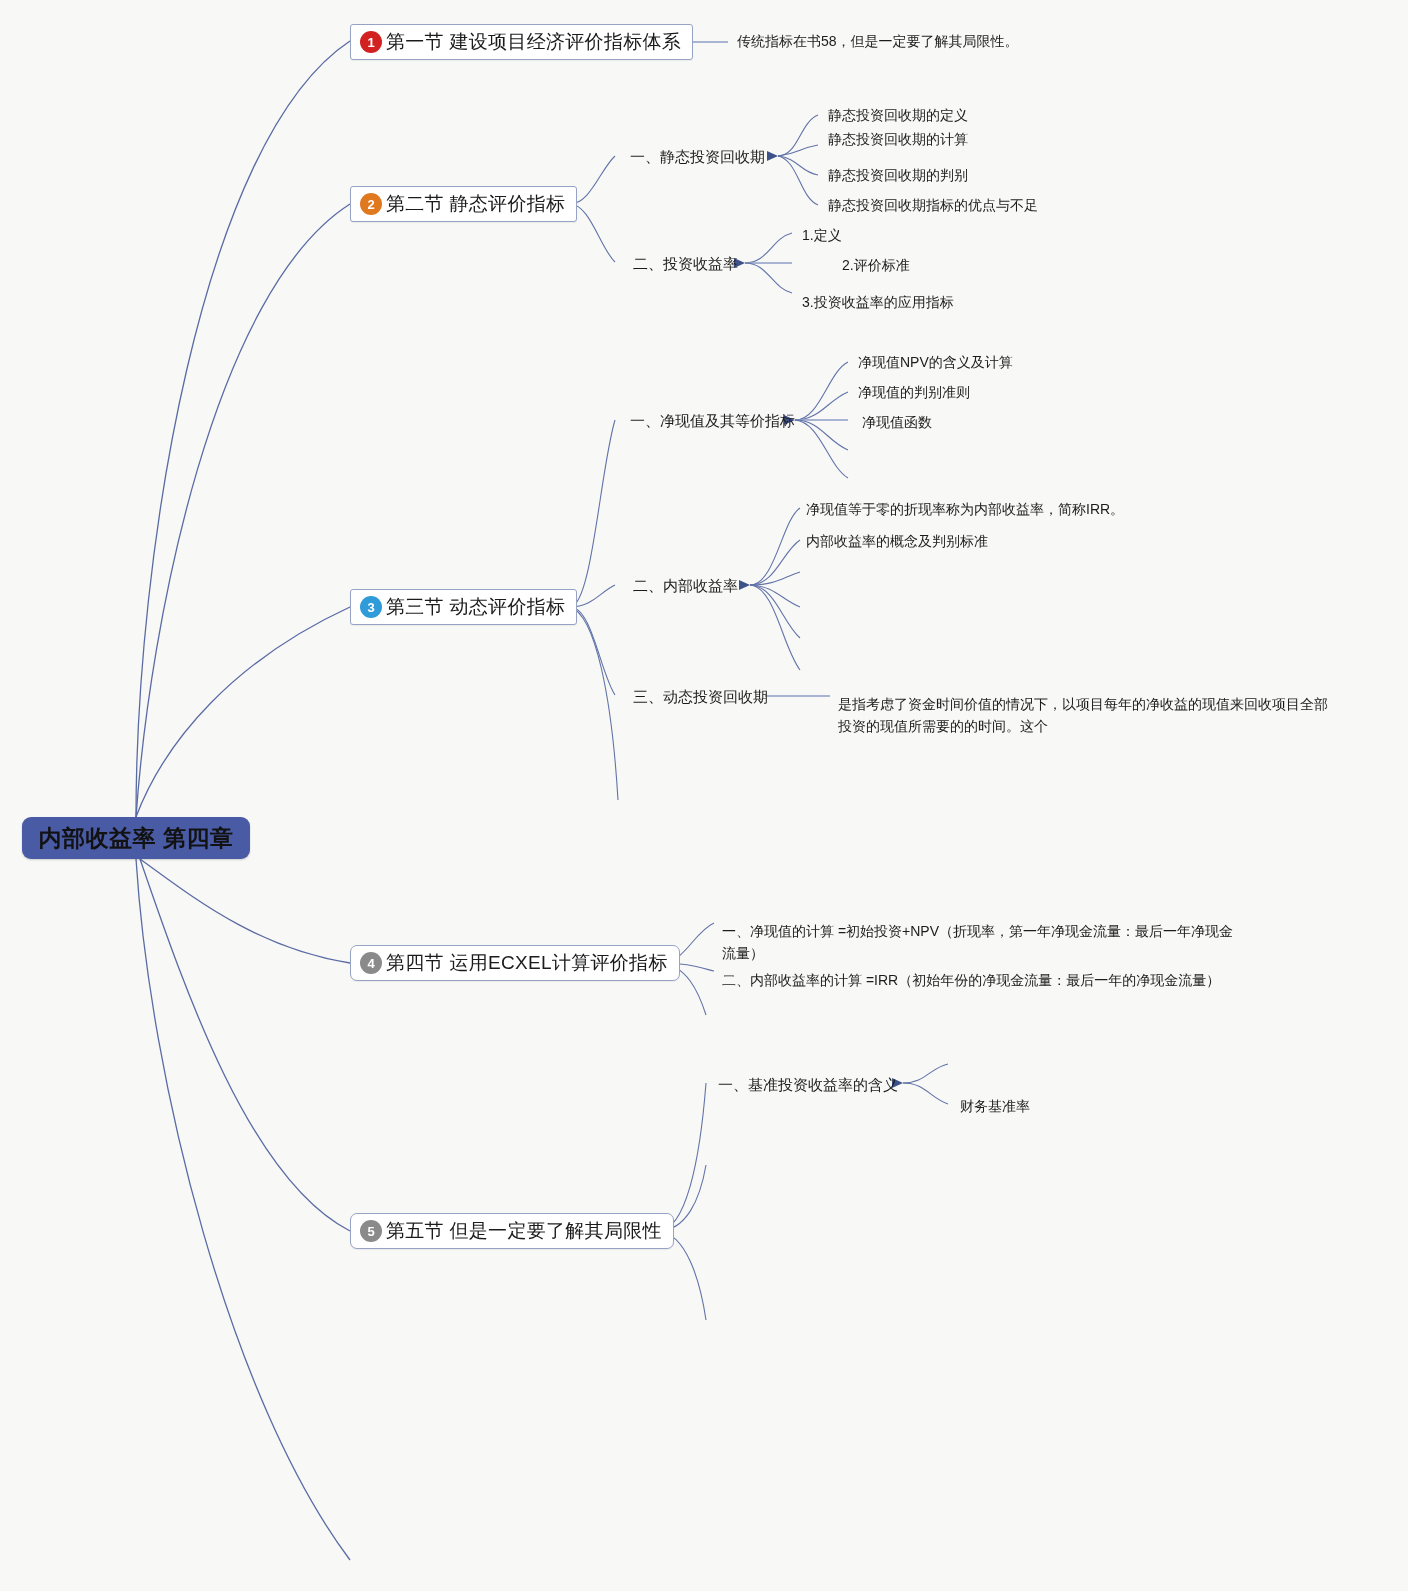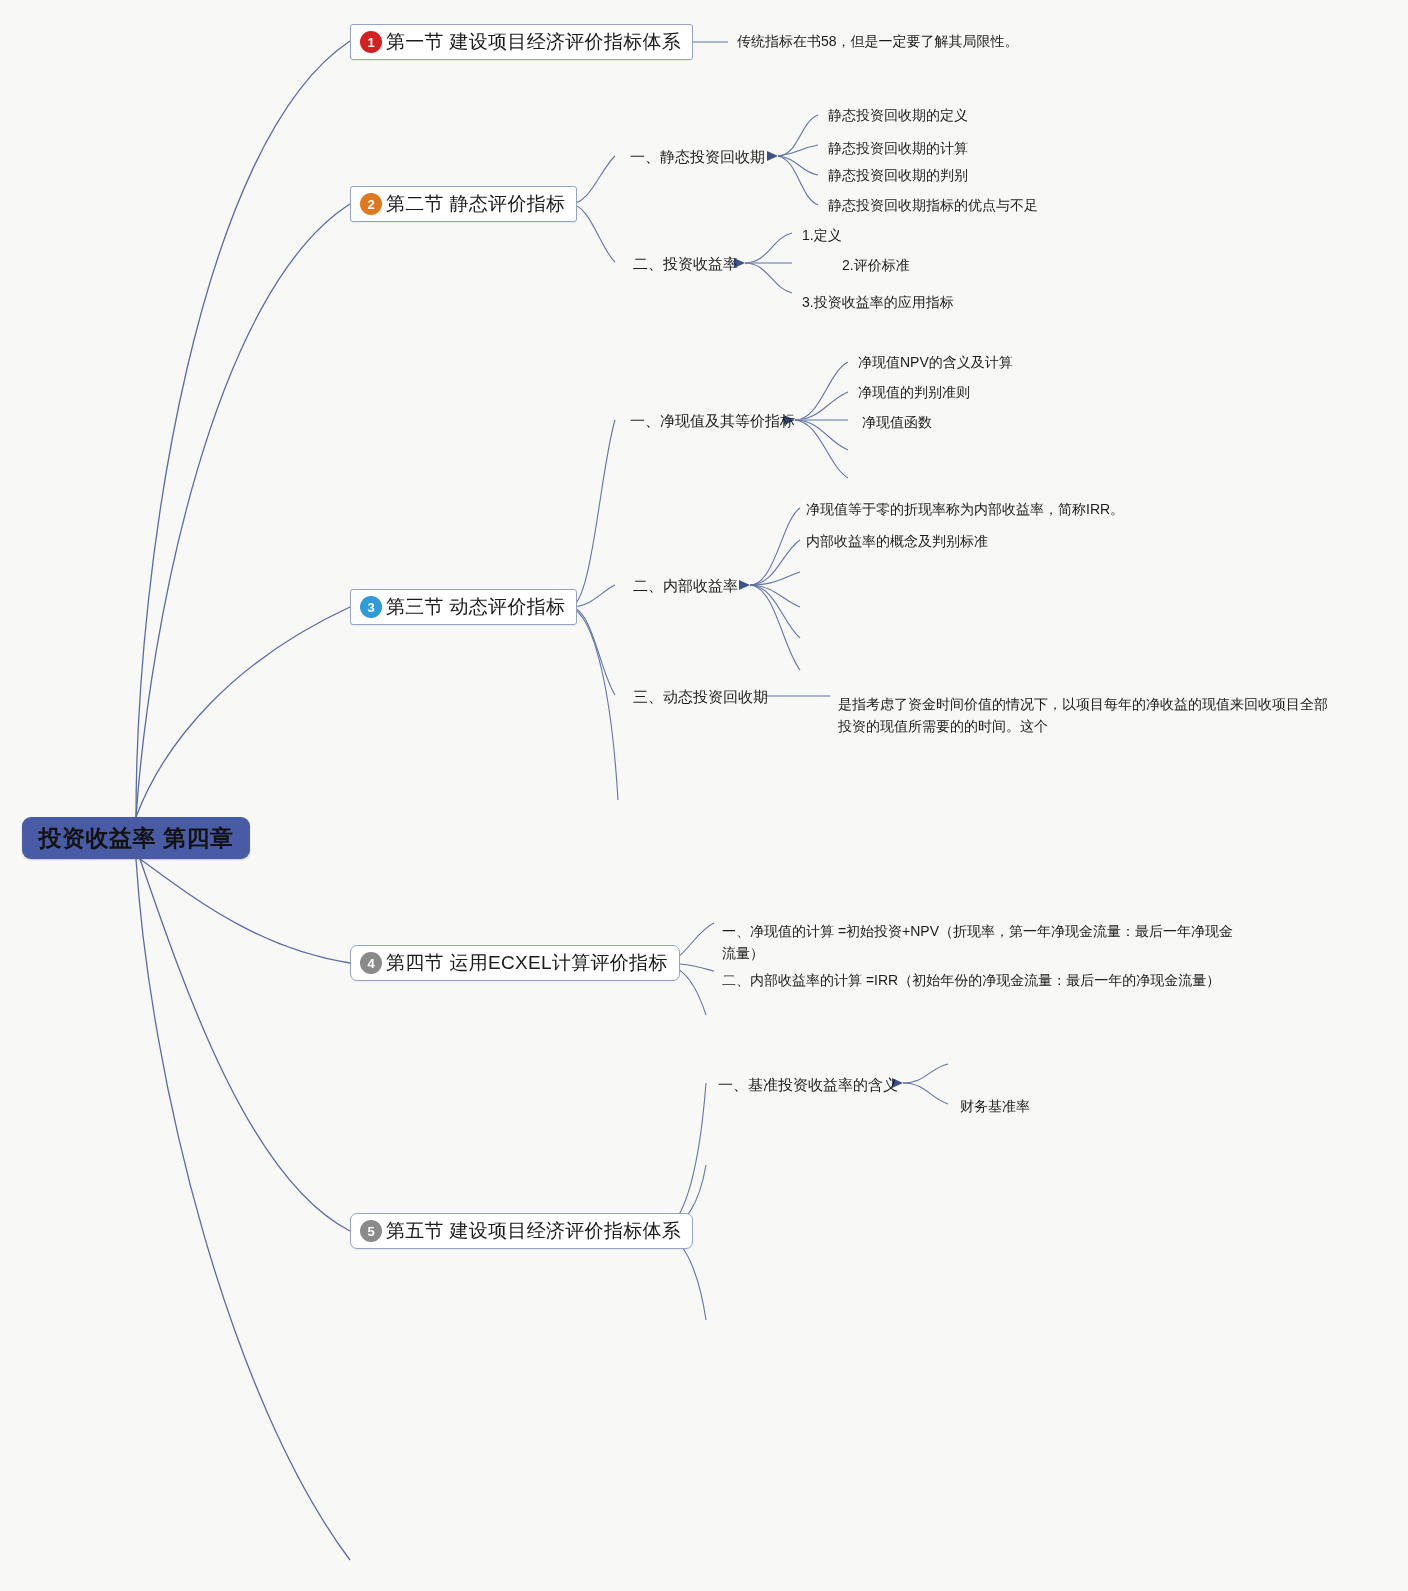--- a/index.html
+++ b/index.html
@@ -183,37 +183,37 @@
     <g fill="#3d5289">
       <polygon points="778,156 767,151 767,161"></polygon>
       <polygon points="745,263 734,258 734,268"></polygon>
       <polygon points="795,420 784,415 784,425"></polygon>
       <polygon points="750,585 739,580 739,590"></polygon>
       <polygon points="903,1083 892,1078 892,1088"></polygon>
     </g>
   </svg>
 
   <div class="node root-node" style="background: rgb(74, 91, 166);">
-    <span class="root-label">投资收益率 第四章</span>
+    <span class="root-label">内部收益率 第四章</span>
   </div>
 
   <div class="node section-node" style="left:350px; top:24px;">
     <span class="badge" style="background: rgb(211, 32, 32);">1</span>
     <span class="section-label">第一节 建设项目经济评价指标体系</span>
   </div>
   <div class="node note-node" style="left:737px; top:33px;">传统指标在书58，但是一定要了解其局限性。</div>
 
   <div class="node section-node" style="left:350px; top:186px;">
     <span class="badge" style="background: rgb(224, 120, 32);">2</span>
     <span class="section-label">第二节 静态评价指标</span>
   </div>
 
   <div class="node sub-node" style="left:630px; top:146px;">一、静态投资回收期</div>
   <div class="node leaf-node" style="left:828px; top:105px;">静态投资回收期的定义</div>
-  <div class="node leaf-node" style="left:828px; top:138px;">静态投资回收期的计算</div>
+  <div class="node leaf-node" style="left:828px; top:129px;">静态投资回收期的计算</div>
   <div class="node leaf-node" style="left:828px; top:165px;">静态投资回收期的判别</div>
   <div class="node leaf-node" style="left:828px; top:195px;">静态投资回收期指标的优点与不足</div>
 
   <div class="node sub-node" style="left:633px; top:253px;">二、投资收益率</div>
   <div class="node leaf-node" style="left:802px; top:225px;">1.定义</div>
   <div class="node leaf-node" style="left:802px; top:255px;margin-left:40px;">2.评价标准</div>
   <div class="node leaf-node" style="left:802px; top:292px;">3.投资收益率的应用指标</div>
 
   <div class="node section-node" style="left:350px; top:589px;">
     <span class="badge" style="background: rgb(47, 155, 216);">3</span>
@@ -240,19 +240,19 @@
 
   <div class="node section-node rounded" style="left:350px; top:945px;">
     <span class="badge" style="background: rgb(138, 138, 138);">4</span>
     <span class="section-label">第四节 运用ECXEL计算评价指标</span>
   </div>
   <div class="node leaf-node wrap" style="left:722px; top:913px; width:520px;">一、净现值的计算 =初始投资+NPV（折现率，第一年净现金流量：最后一年净现金流量）</div>
   <div class="node leaf-node wrap" style="left:722px; top:962px; width:520px;">二、内部收益率的计算 =IRR（初始年份的净现金流量：最后一年的净现金流量）</div>
 
   <div class="node section-node rounded" style="left:350px; top:1213px;">
     <span class="badge" style="background: rgb(138, 138, 138);">5</span>
-    <span class="section-label">第五节 建设项目经济评价指标体系</span>
+    <span class="section-label">第五节 但是一定要了解其局限性</span>
   </div>
   <div class="node sub-node" style="left:718px; top:1074px;">一、基准投资收益率的含义</div>
   <div class="node leaf-node" style="left:960px; top:1056px;margin-top:40px;">财务基准率</div>
   <div class="node leaf-node" style="left:960px; top:1096px;"></div>
 
 </div>
 
 </body></html>

